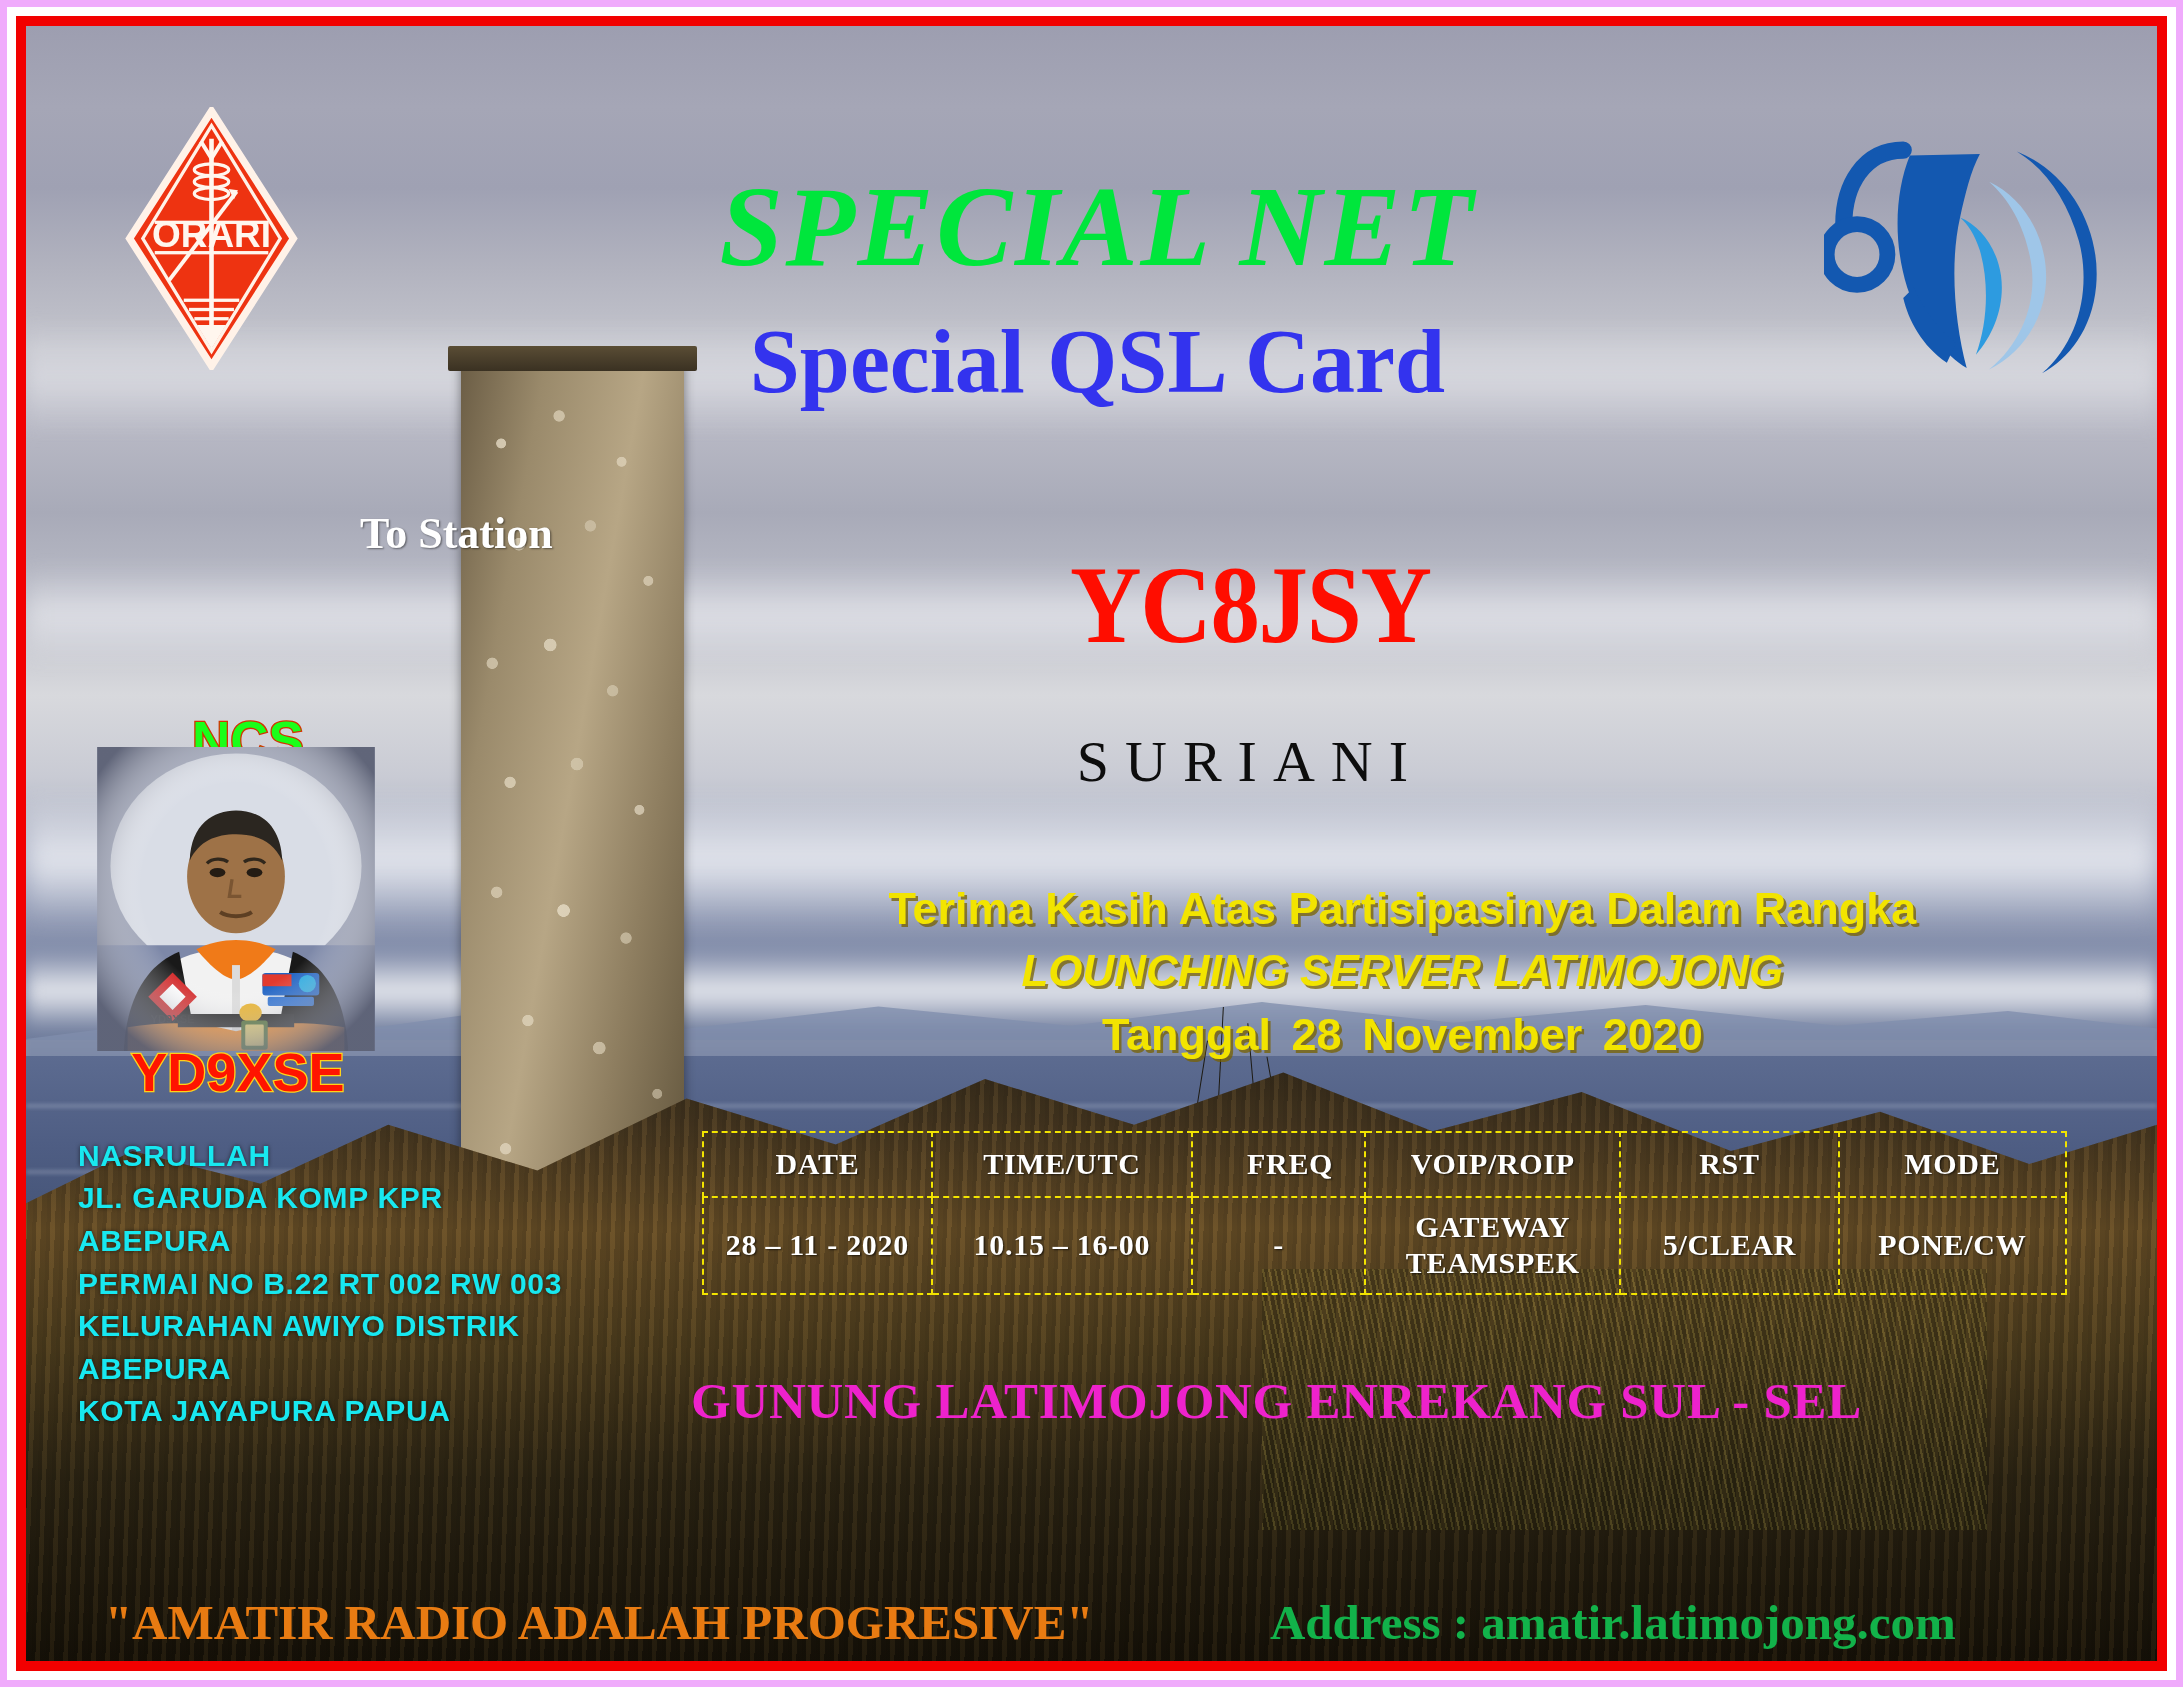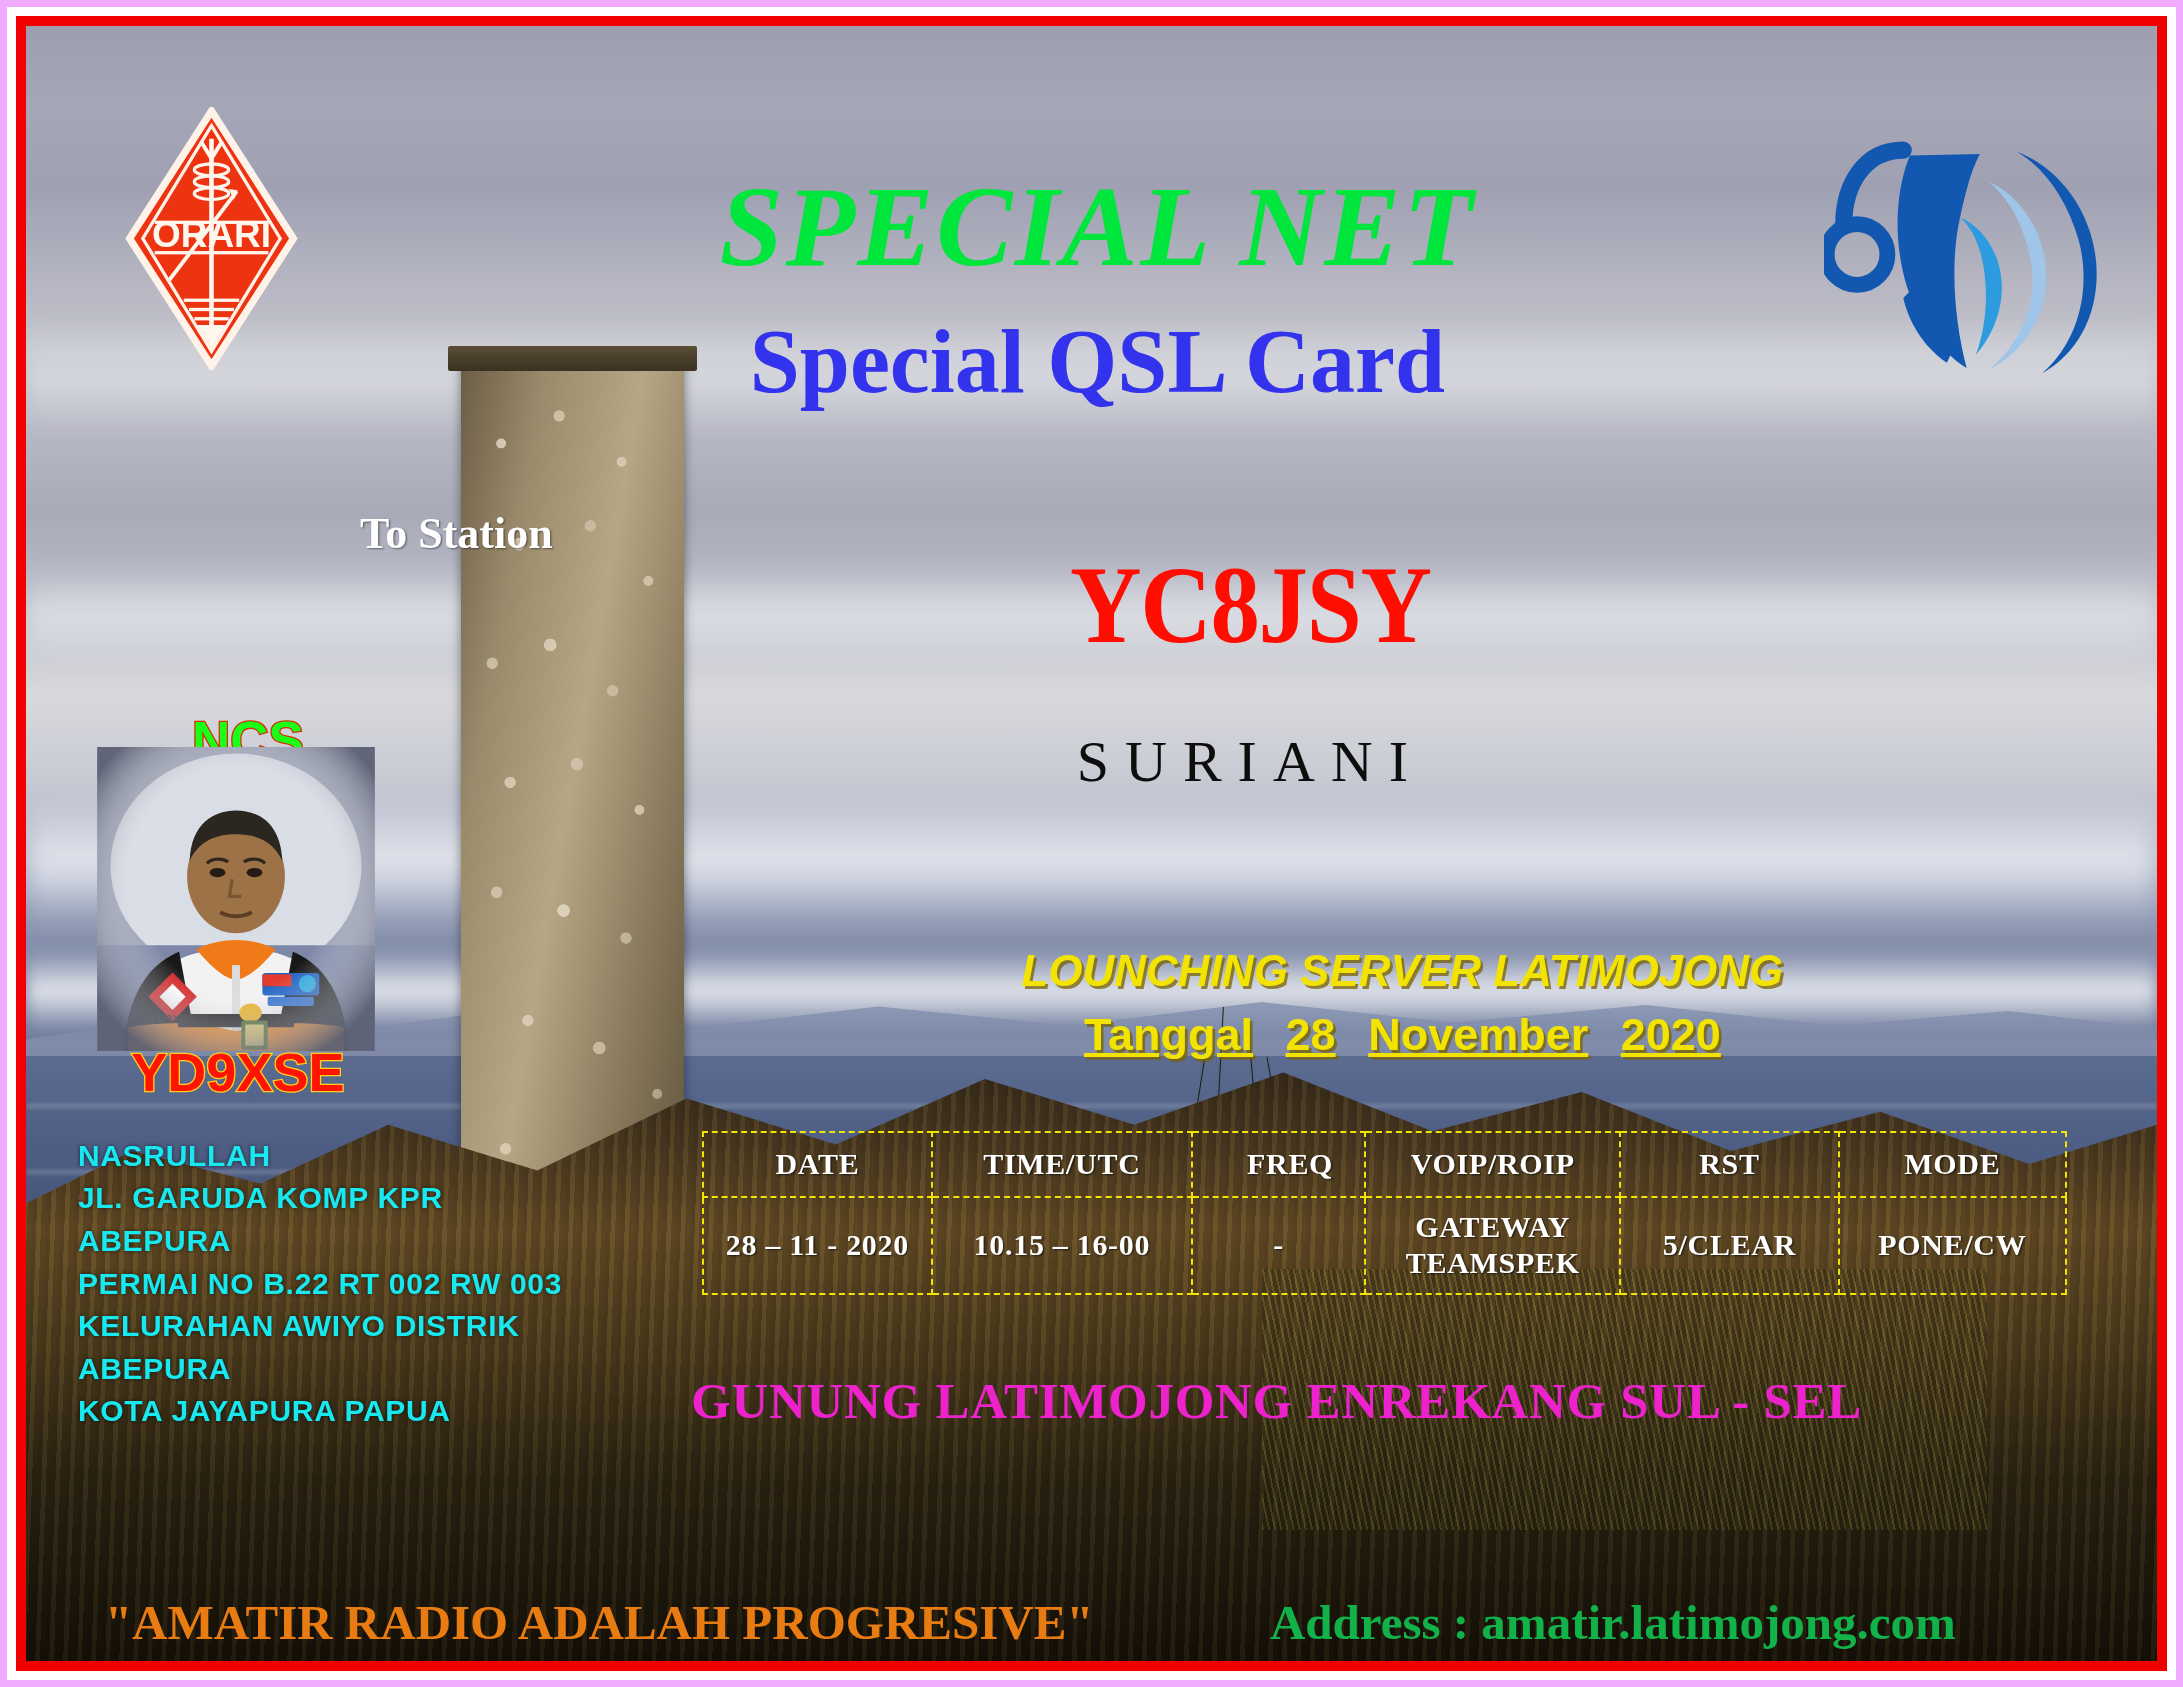--- a/index.html
+++ b/index.html
@@ -129,21 +129,21 @@
 
   .thanks{position:absolute;left:728px;top:860px;width:1297px;text-align:center;
       font-family:"Liberation Sans",sans-serif;font-weight:bold;font-size:45px;line-height:1;
       color:#F2E400;text-shadow:2.6px 2.6px 0 rgba(120,98,0,.75);}
   .launch{position:absolute;left:728px;top:923px;width:1297px;text-align:center;
       font-family:"Liberation Sans",sans-serif;font-weight:bold;font-style:italic;
       font-size:44px;line-height:1;color:#F2E400;text-shadow:2.6px 2.6px 0 rgba(120,98,0,.75);}
   .tanggal{position:absolute;left:728px;top:986px;width:1297px;text-align:center;
       font-family:"Liberation Sans",sans-serif;font-weight:bold;font-size:45px;line-height:1;
       color:#F2E400;text-shadow:2.6px 2.6px 0 rgba(120,98,0,.75);}
-  .tanggal span{margin:0 10px;text-decoration:underline;}
+  .tanggal span{margin:0 4px;}
 
   
   .qtable{position:absolute;left:676px;top:1105px;width:1365px;border-collapse:collapse;}
   .qtable td{border:2px dashed #F2E400;text-align:center;vertical-align:middle;
       font-family:"Liberation Serif",serif;font-weight:bold;color:#FFFFFF;
       text-shadow:1.3px 1.3px 2px rgba(0,0,0,.6);}
   .qtable .hd{height:61px;font-size:30px;letter-spacing:0.7px;}
   .qtable .bd{height:93px;font-size:30px;letter-spacing:0.7px;line-height:1.22;}
   .c0{width:238px;} .c1{width:265px;} .c2{width:152px;padding-left:24px;}
   .c3{width:258px;} .c4{width:222px;} .c5{width:230px;margin-left:20px;}
@@ -292,20 +292,21 @@
        <div class="addr">
          <div>NASRULLAH</div>
          <div>JL. GARUDA KOMP KPR</div>
          <div>ABEPURA</div>
          <div>PERMAI NO B.22 RT 002 RW 003</div>
          <div>KELURAHAN AWIYO DISTRIK</div>
          <div>ABEPURA</div>
          <div>KOTA JAYAPURA PAPUA</div>
        </div>
 
+       <div class="thanks">Terima Kasih Atas Partisipasinya Dalam Rangka</div>
        <div class="launch">LOUNCHING SERVER LATIMOJONG</div>
        <div class="tanggal">
          <span>Tanggal</span>
          <span>28</span>
          <span>November</span>
          <span>2020</span>
        </div>
 
        <table class="qtable">
          <tbody>

